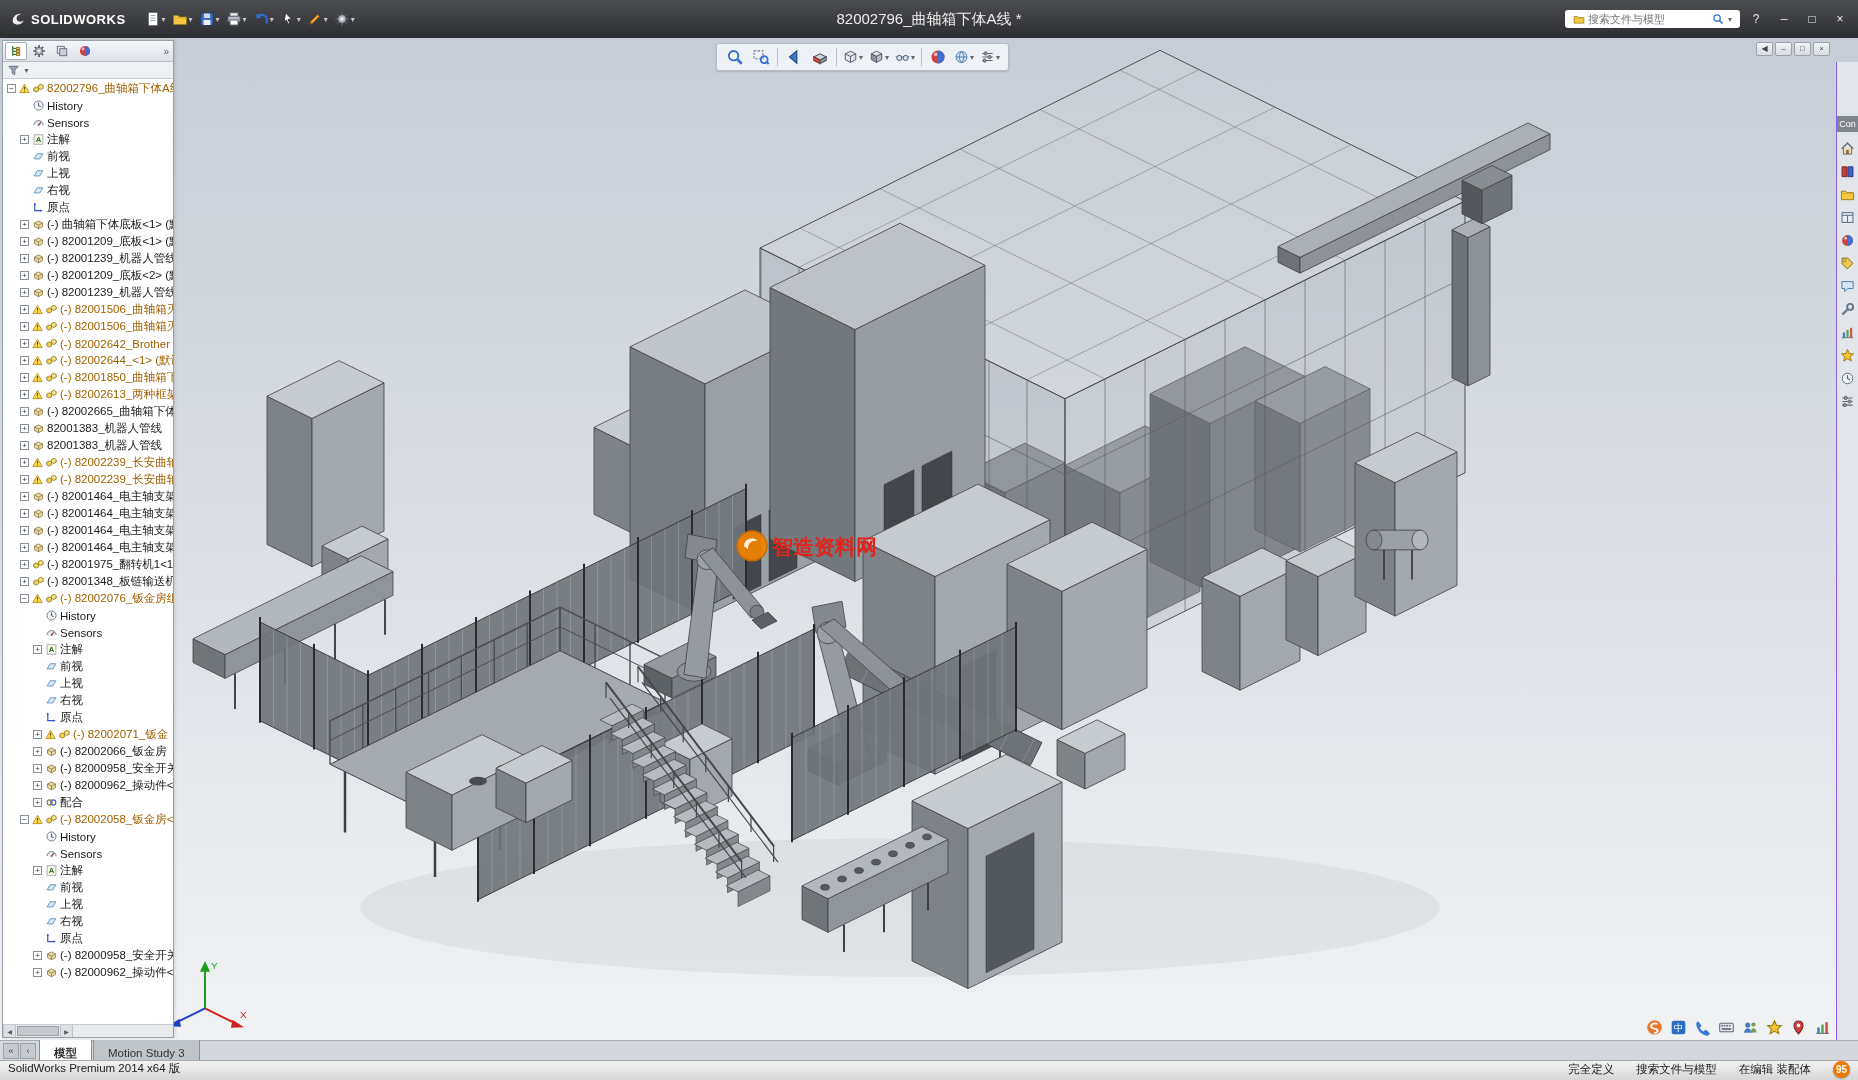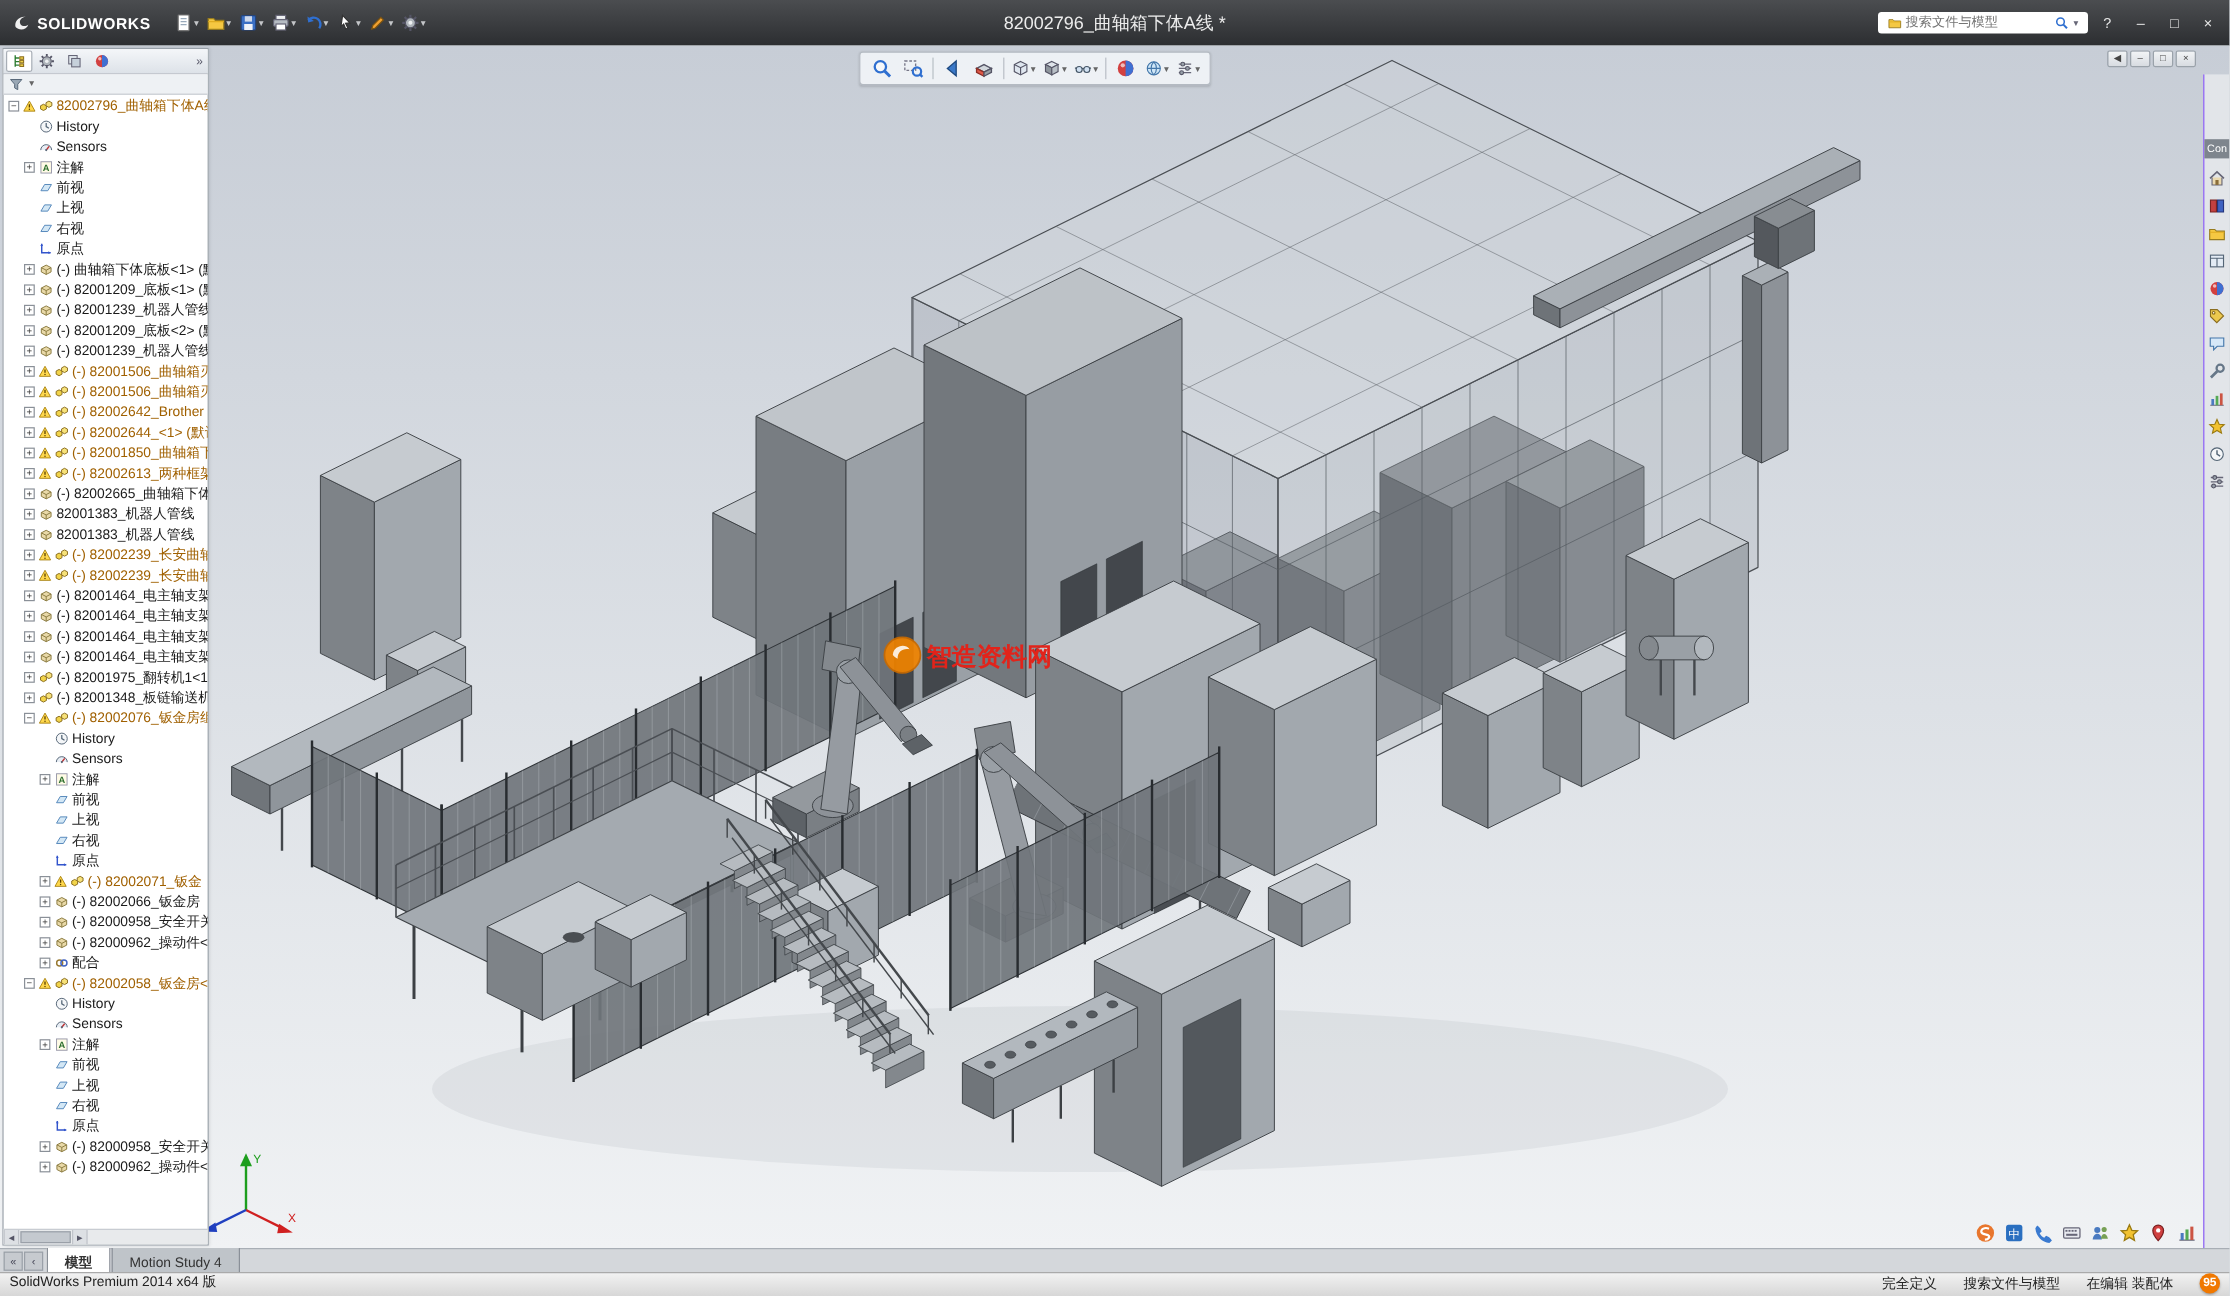--- a/index.html
+++ b/index.html
@@ -1557,21 +1557,21 @@
     </div>
 </div>
 
 <div class="tabsrow">
   <div class="tab-nav">
       <div class="tn-btn">«</div>
       <div class="tn-btn">‹</div>
     </div>
   <div class="tabs">
       <div class="tab active">模型</div>
-      <div class="tab">Motion Study 4</div>
+      <div class="tab">Motion Study 3</div>
     </div>
 </div>
 
 <div class="statusbar">
   <span class="sb-left">SolidWorks Premium 2014 x64 版</span>
   <span class="sb-right">
     <span>完全定义</span>
     <span>搜索文件与模型</span>
     <span>在编辑 装配体</span>
     <span class="badge">95</span>

